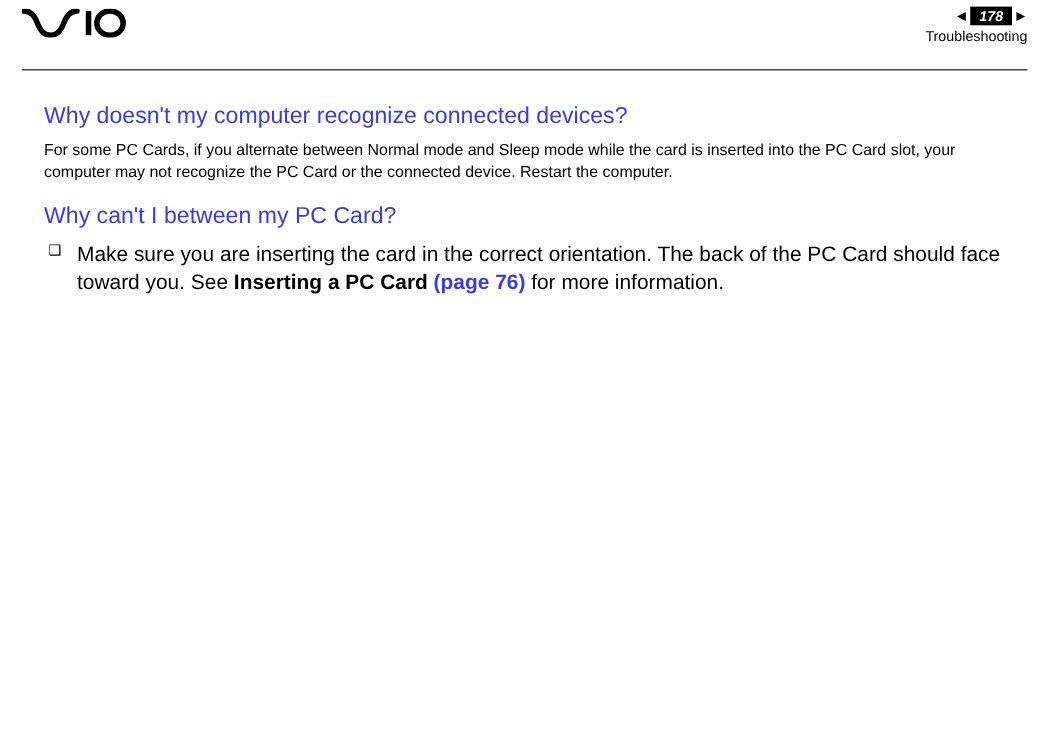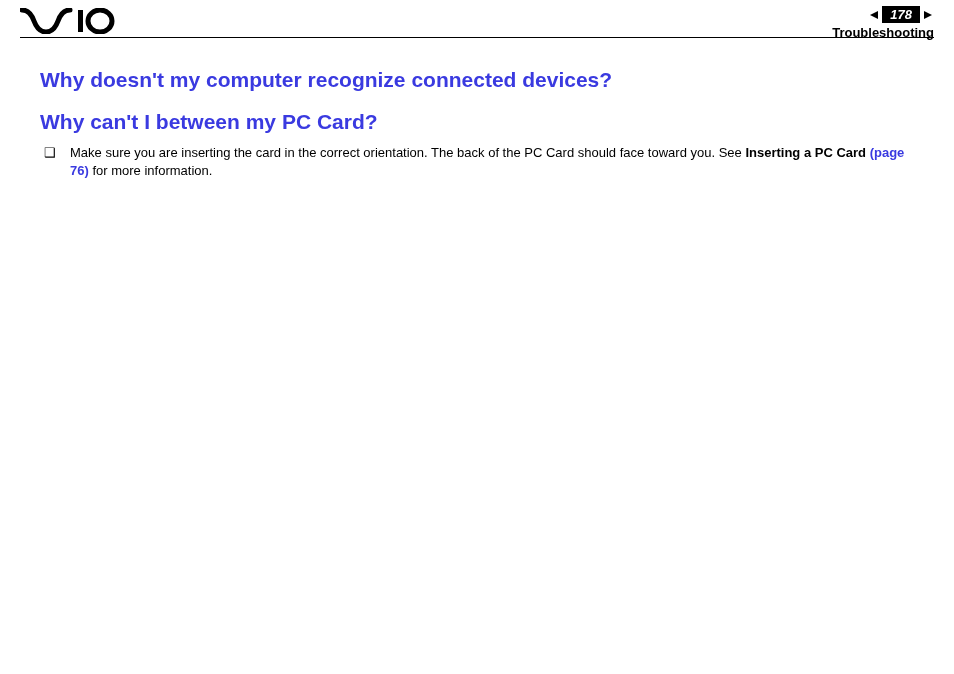--- a/index.html
+++ b/index.html
@@ -6,21 +6,21 @@
   body {
     width: 954px;
     height: 674px;
     background: #fff;
     font-family: Arial, Helvetica, sans-serif;
     color: #000;
     position: relative;
   }
   .header {
     position: relative;
-    height: 38px;
+    height: 64px;
     border-bottom: 1px solid #000;
     margin: 0 20px;
   }
   .logo {
     position: absolute;
     left: 0;
     top: 8px;
   }
   .logo svg { display: block; }
   .header-right {
@@ -44,47 +44,47 @@
     font-size: 13px;
     padding: 1px 8px;
     display: inline-flex;
     align-items: center;
   }
   .nav-arrow {
     display: inline-flex;
     align-items: center;
   }
   .section-label {
-    font-weight: bold;
+    font-weight: normal;
     font-size: 13px;
   }
   .content {
     padding: 30px 40px 0 40px;
   }
   .q-heading {
     color: #3a3ae0;
     font-size: 21px;
-    font-weight: bold;
+    font-weight: normal;
     margin-bottom: 10px;
     margin-top: 18px;
   }
   .q-heading:first-child { margin-top: 0; }
   .body-text {
     font-size: 14.5px;
     line-height: 1.35;
     margin-bottom: 6px;
   }
   .bullet-list {
     list-style: none;
     padding: 0;
   }
   .bullet-list li {
     position: relative;
     padding-left: 30px;
-    font-size: 13px;
+    font-size: 19px;
     line-height: 1.35;
     margin-bottom: 10px;
   }
   .bullet-list li::before {
     content: "❑";
     position: absolute;
     left: 4px;
     top: 0;
     font-size: 13px;
   }
@@ -115,20 +115,21 @@
             <path d="M 2 2 L 10 6 L 2 10 Z" fill="#000"></path>
           </svg>
       </span>
     </div>
     <div class="section-label">Troubleshooting</div>
   </div>
 </div>
 
 <div class="content">
   <h2 class="q-heading">Why doesn't my computer recognize connected devices?</h2>
+  <p class="body-text">For some PC Cards, if you alternate between Normal mode and Sleep mode while the card is inserted into the PC Card slot, your computer may not recognize the PC Card or the connected device. Restart the computer.</p>
 
   <h2 class="q-heading">Why can't I between my PC Card?</h2>
   <ul class="bullet-list">
     <li>
       <span>Make sure you are inserting the card in the correct orientation. The back of the PC Card should face toward you. See </span><span class="bold">Inserting a PC Card </span><span class="link">(page 76)</span><span> for more information.</span>
     </li>
   </ul>
 </div>
 
 </body></html>

